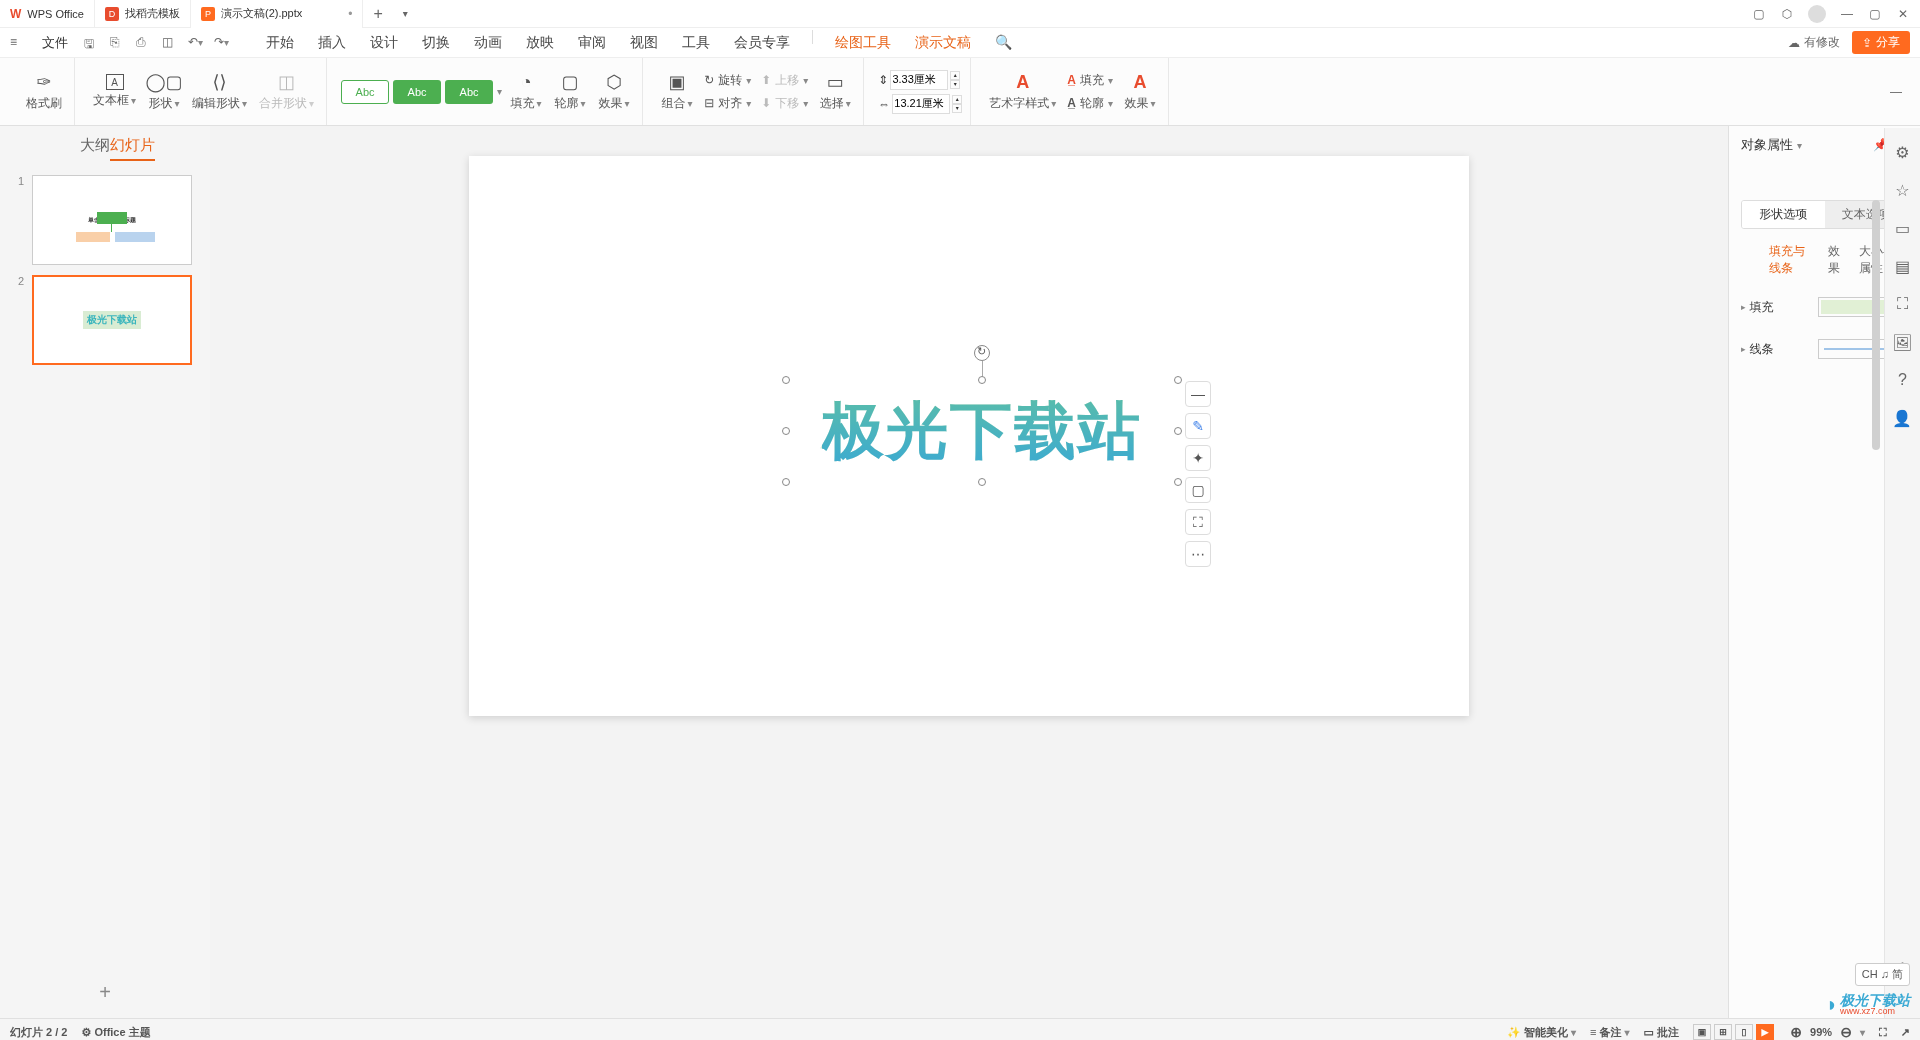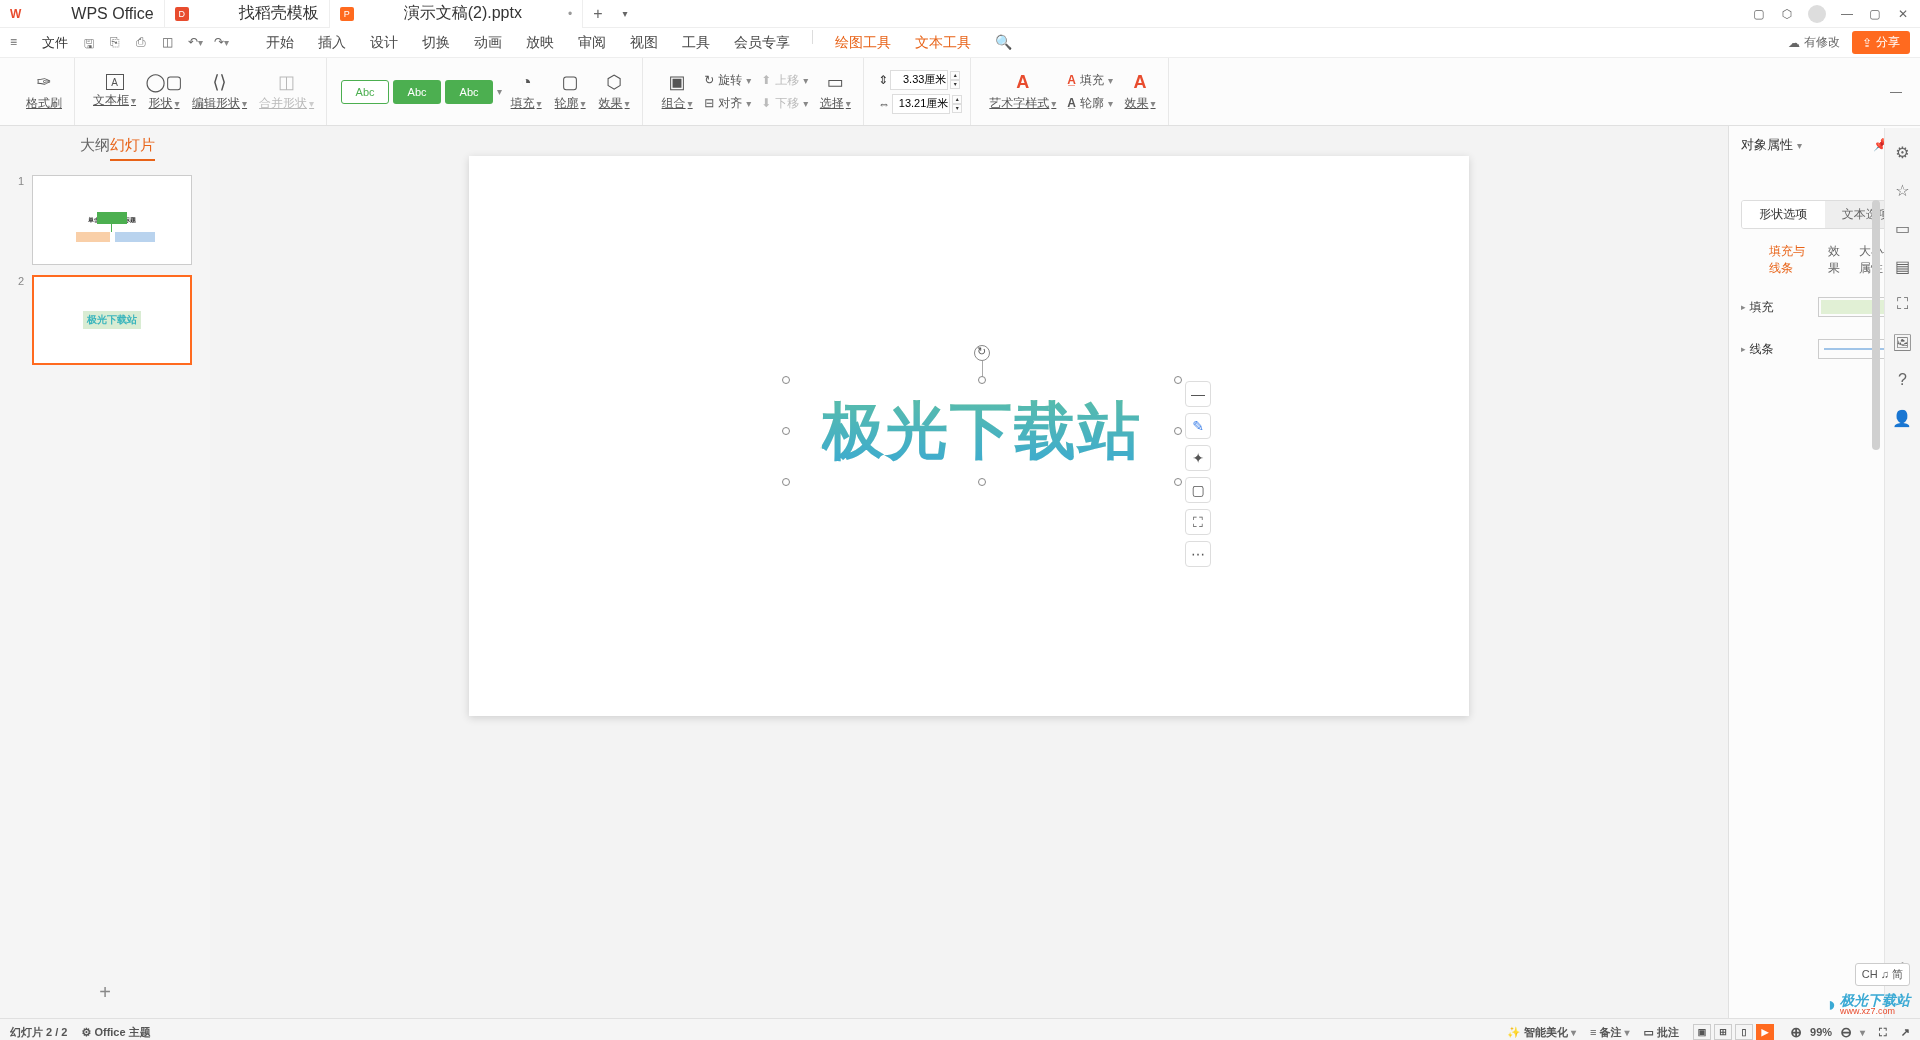--- a/index.html
+++ b/index.html
@@ -3,21 +3,21 @@
 <meta charset="utf-8">
 <style>
 * { margin: 0; padding: 0; box-sizing: border-box; font-family: "Microsoft YaHei", Arial, sans-serif; }
 body { width: 1920px; height: 1040px; background: #f5f5f5; font-size: 12px; color: #333; overflow: hidden; position: relative; }
 
 
 .title-bar { height: 28px; background: #fff; display: flex; align-items: center; border-bottom: 1px solid #eee; }
 .tab { display: flex; align-items: center; padding: 0 10px; height: 28px; gap: 6px; border-right: 1px solid #eee; }
 .tab.active { background: #fff; }
 .wps-icon { color: #e84c2e; font-weight: bold; font-size: 12px; }
-.tab-text { font-size: 16px; margin-left: 44px; }
+.tab-text { font-size: 11px; }
 .tab-add { padding: 0 10px; font-size: 16px; color: #666; cursor: pointer; }
 .title-right { margin-left: auto; display: flex; gap: 14px; padding-right: 10px; align-items: center; }
 .win-btn { width: 14px; height: 14px; color: #666; cursor: pointer; display: flex; align-items: center; justify-content: center; }
 
 
 .menu-bar { height: 30px; background: #fff; display: flex; align-items: center; padding: 0 10px; border-bottom: 1px solid #eee; gap: 4px; }
 .menu-left { display: flex; align-items: center; gap: 10px; }
 .menu-icon { width: 16px; height: 16px; color: #666; cursor: pointer; }
 .file-btn { display: flex; align-items: center; gap: 4px; padding: 2px 6px; font-size: 13px; }
 .tabs-main { display: flex; gap: 20px; margin-left: 30px; }
@@ -26,31 +26,31 @@
 .menu-right { margin-left: auto; display: flex; gap: 12px; align-items: center; }
 .share-btn { background: #ff6a1f; color: #fff; padding: 3px 10px; border-radius: 3px; font-size: 12px; display: flex; align-items: center; gap: 4px; }
 .cloud-info { display: flex; align-items: center; gap: 4px; color: #666; font-size: 12px; }
 
 
 .ribbon { height: 68px; background: #fcfcfc; display: flex; align-items: center; padding: 0 14px; border-bottom: 1px solid #e0e0e0; gap: 6px; box-shadow: 0 2px 3px rgba(0,0,0,0.05); }
 .ribbon-group { display: flex; gap: 4px; align-items: center; height: 100%; border-right: 1px solid #e8e8e8; padding: 0 8px; }
 .ribbon-group:last-child { border-right: none; }
 .ribbon-item-big { display: flex; flex-direction: column; align-items: center; justify-content: center; gap: 2px; padding: 2px 4px; min-width: 40px; cursor: pointer; }
 .ribbon-item-big .icon-box { width: 22px; height: 22px; display: flex; align-items: center; justify-content: center; color: #555; font-size: 18px; }
-.ribbon-label { font-size: 12px; color: #555; display: flex; align-items: center; gap: 2px; text-decoration: underline; }
+.ribbon-label { font-size: 12px; color: #555; display: flex; align-items: center; gap: 2px; }
 .ribbon-col { display: flex; flex-direction: column; gap: 4px; justify-content: center; }
 .ribbon-row { display: flex; align-items: center; gap: 4px; font-size: 12px; color: #555; padding: 1px 3px; cursor: pointer; }
 .ribbon-row.disabled { color: #bbb; }
 .dd-arrow { font-size: 10px; color: #888; }
 .style-preset { width: 48px; height: 24px; border-radius: 3px; display: flex; align-items: center; justify-content: center; color: #fff; font-size: 11px; }
 .preset1 { background: #fff; color: #4caf50; border: 1px solid #4caf50; }
 .preset2 { background: #4caf50; }
 .preset3 { background: #4caf50; }
 .size-input { display: flex; align-items: center; gap: 2px; }
-.size-input input { width: 58px; height: 20px; border: 1px solid #ddd; font-size: 11px; padding: 0 1px; text-align: right; }
+.size-input input { width: 58px; height: 20px; border: 1px solid #ddd; font-size: 11px; padding: 0 1px; text-align: left; }
 .spinner { width: 10px; display: flex; flex-direction: column; }
 .spinner span { height: 9px; border: 1px solid #ddd; font-size: 6px; text-align: center; line-height: 7px; cursor: pointer; }
 
 
 .main { display: flex; height: calc(100% - 148px); }
 .slide-panel { width: 210px; background: #f5f5f5; display: flex; flex-direction: column; }
 .slide-tabs { display: flex; padding: 10px 0 6px 80px; font-size: 15px; }
 .slide-tab { color: #666; cursor: pointer; padding-bottom: 4px; }
 .slide-tab.active { color: #e86318; border-bottom: 2px solid #e86318; }
 .slides-list { flex: 1; overflow: auto; padding: 8px 10px; }
@@ -175,21 +175,21 @@
     <span class="menu-tab">设计</span>
     <span class="menu-tab">切换</span>
     <span class="menu-tab">动画</span>
     <span class="menu-tab">放映</span>
     <span class="menu-tab">审阅</span>
     <span class="menu-tab">视图</span>
     <span class="menu-tab">工具</span>
     <span class="menu-tab">会员专享</span>
     <span style="width:1px;height:14px;background:#ddd;"></span>
     <span class="menu-tab highlight">绘图工具</span>
-    <span class="menu-tab highlight">文本工具</span>
+    <span class="menu-tab highlight">演示文稿</span>
     <span class="menu-tab">🔍</span>
   </div>
   <div class="menu-right">
     <span class="cloud-info">
         <span>☁</span>
         <span>有修改</span>
       </span>
     <span class="share-btn">
         <span>⇪</span>
         <span>分享</span>

